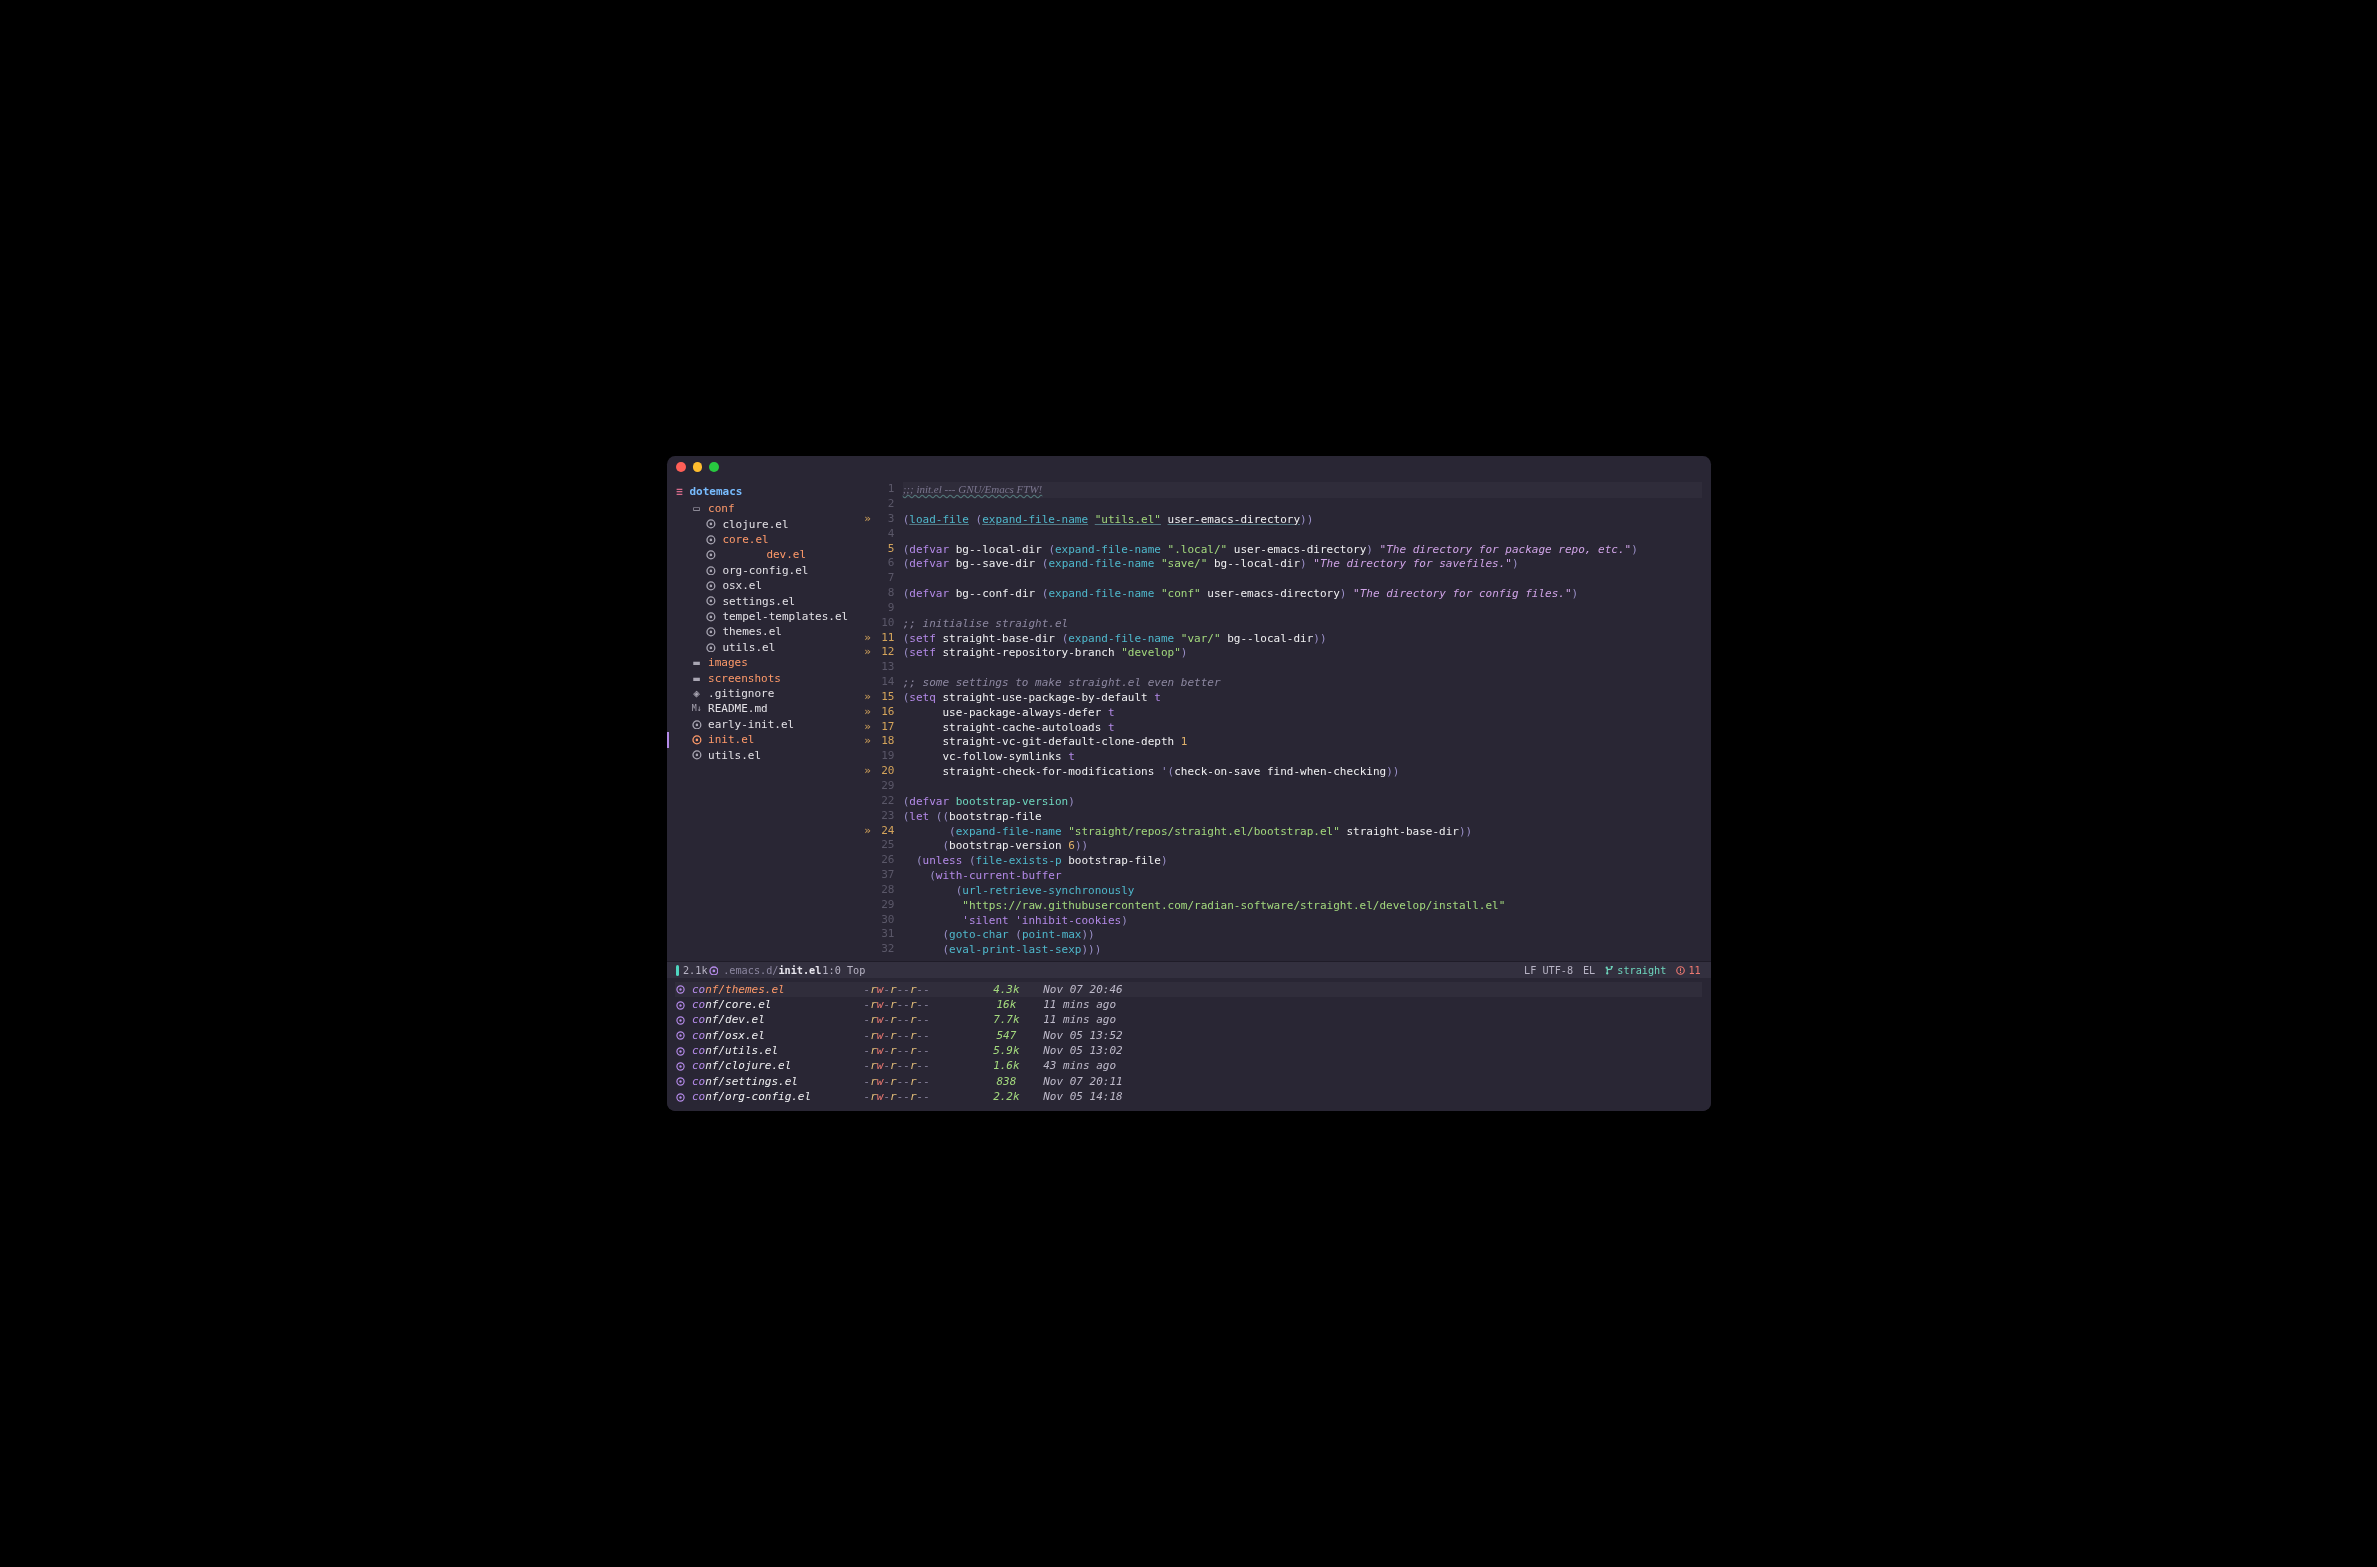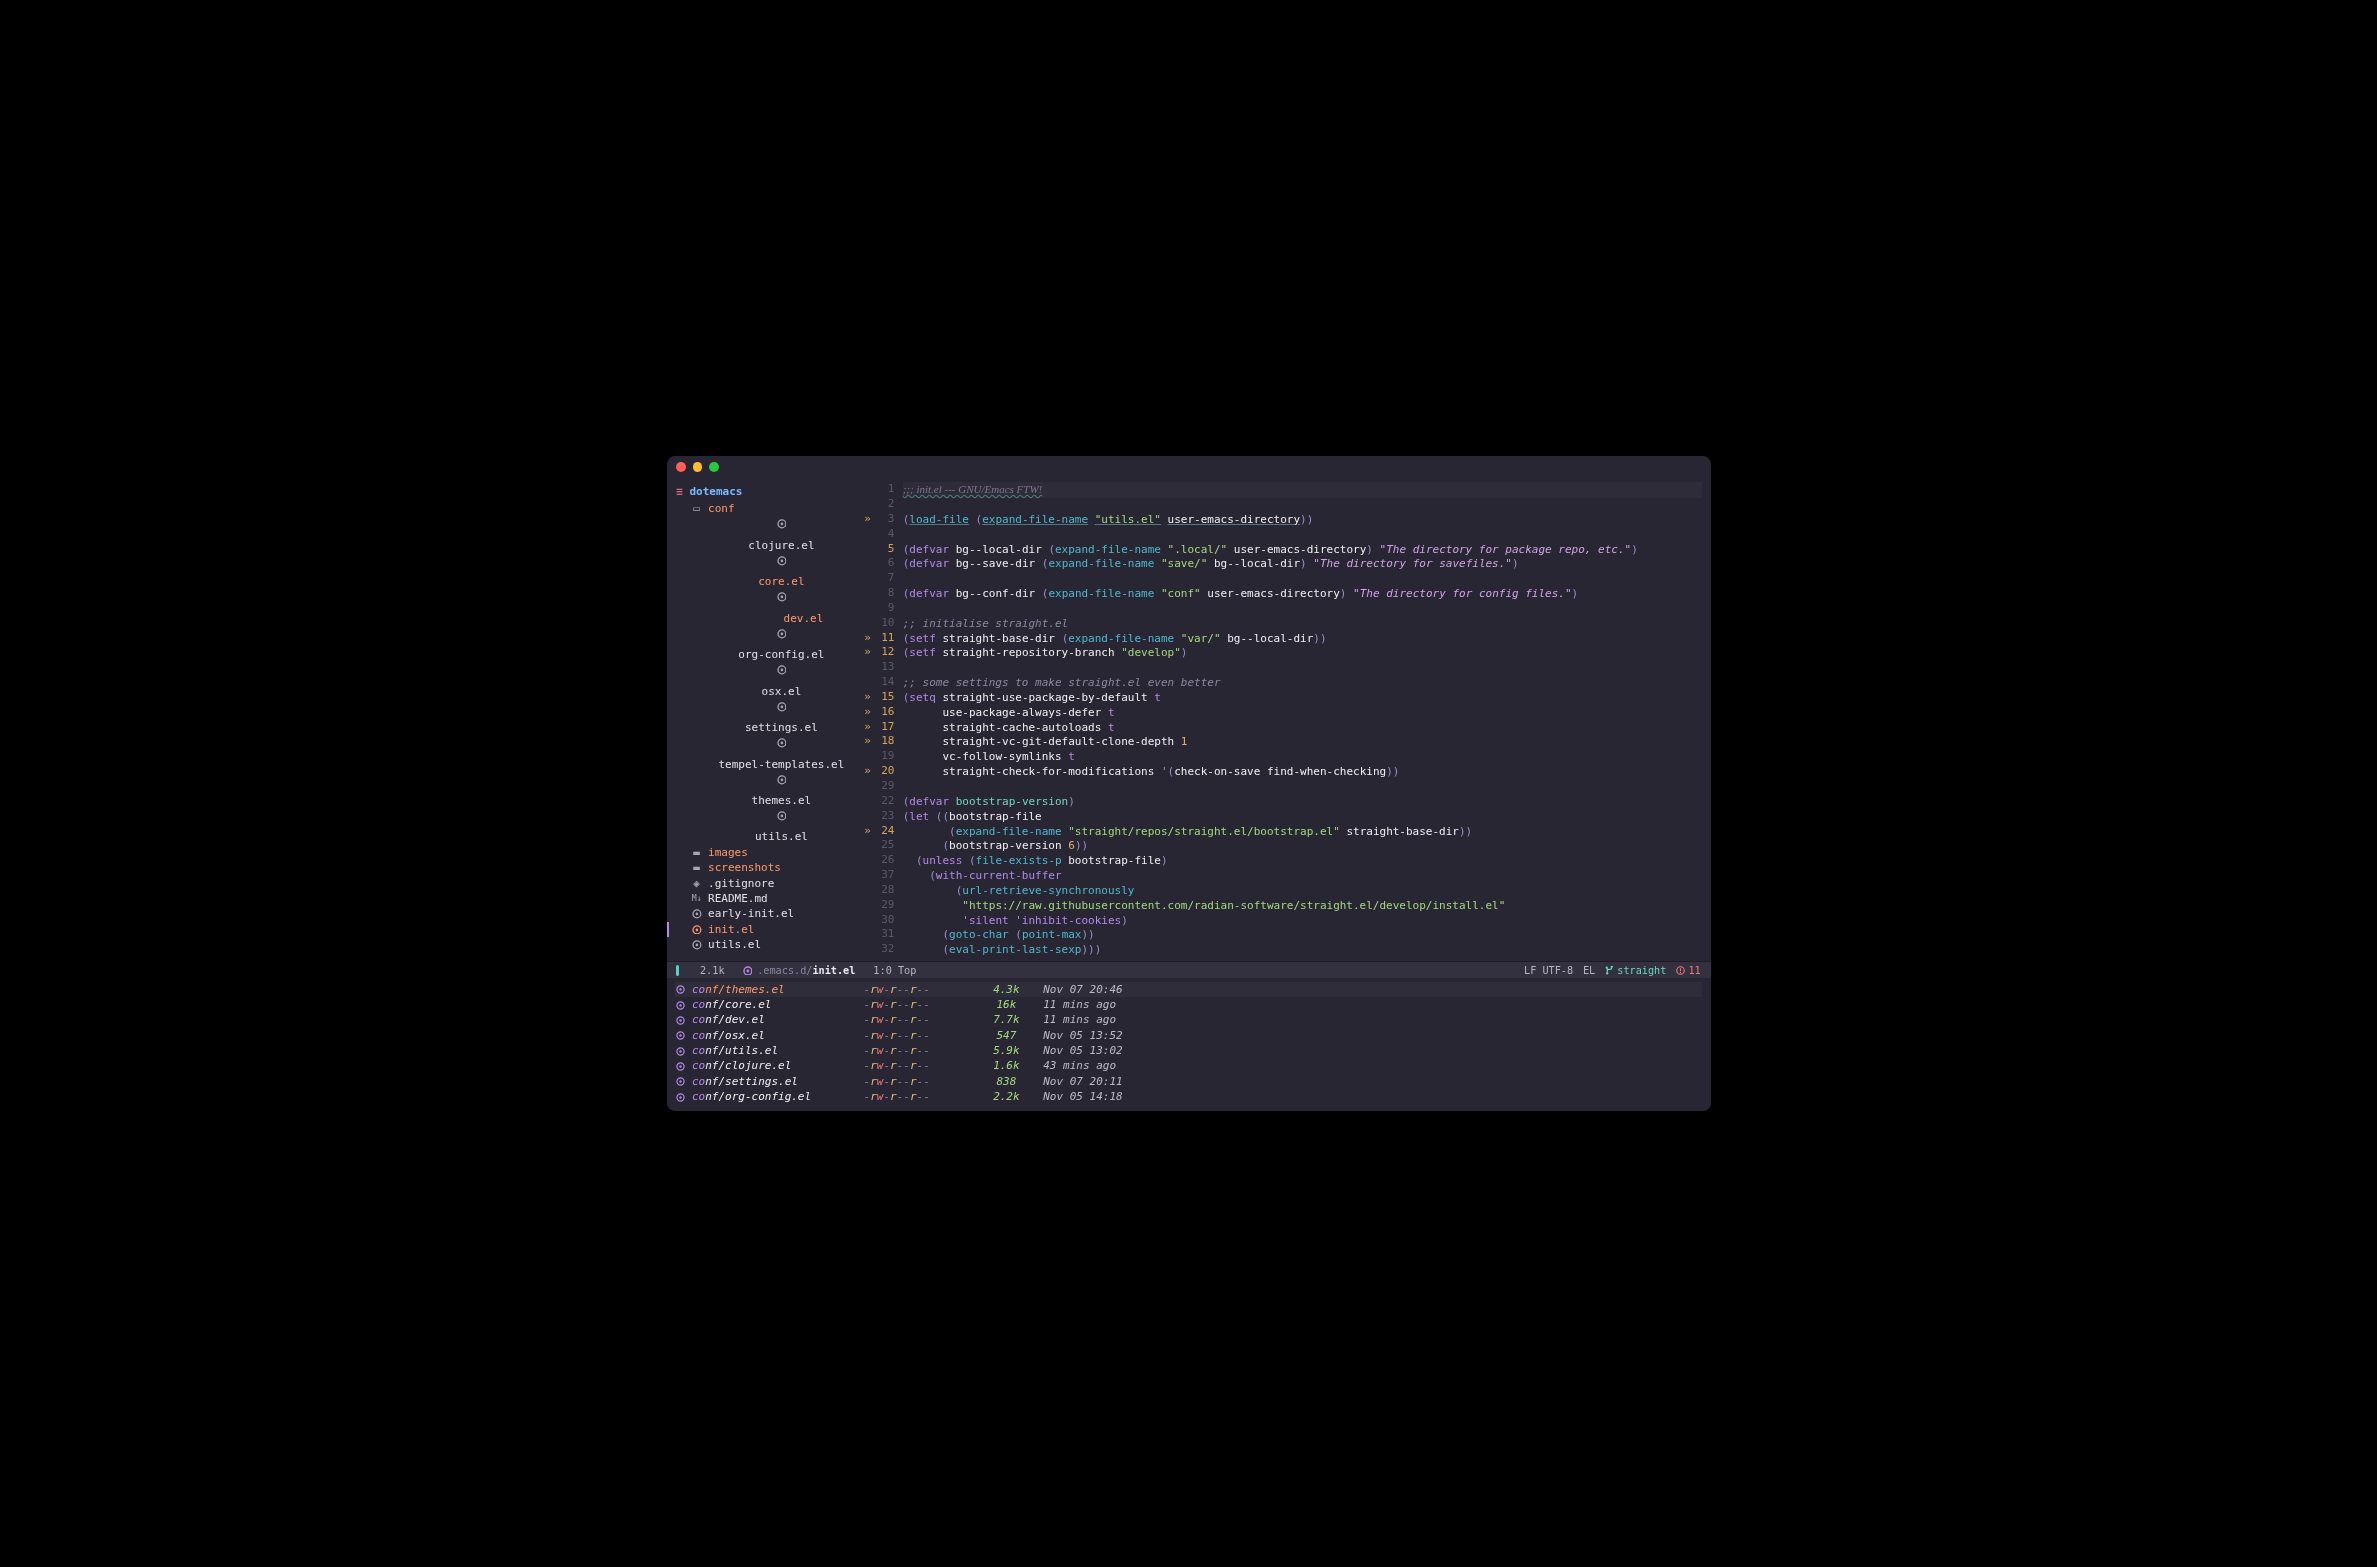--- a/index.html
+++ b/index.html
@@ -49,21 +49,21 @@
     color: #78bcff; font-weight: 600; padding: 1.6px 0;
   }
   .tree-item {
     display: flex; align-items: center; gap: 5.7px;
     padding: 0 0 0 0;
     line-height: 1.4;
     white-space: nowrap;
   }
   .tree-item .icon { width: 11.4px; text-align: center; color:#a9a6b3; }
   .ind1 { padding-left: 14.7px; }
-  .ind2 { padding-left: 29px; flex-direction: column; }
+  .ind2 { padding-left: 29px; }
   .folder { color:#ff9a6a; }
   .file-default { color:#e3e1e6; }
   .file-dev { color:#ff9a6a;margin-left:44px; }
   .file-core { color:#ff9a6a; }
   .file-active { color:#ff9a6a; }
   .sidebar .active-row { position: relative; }
   .sidebar .active-row::before {
     content:""; position:absolute; left:-9.8px; top:0; bottom:0; width:2.4px; background:#b48ae8;
   }
   .editor {
@@ -102,21 +102,21 @@
   .par { color:#9a8fc7; }
   .num { color:#e0b16a; }
   .t   { color:#b48ae8; }
   .ul  { text-decoration: underline; text-decoration-color: rgba(127,200,210,0.5); }
   .wavy { text-decoration: underline wavy rgba(120,200,190,0.5); font-family: Liberation Serif, serif; }
   .modeline {
     display:flex; align-items:center; justify-content:space-between;
     background:#33303f; padding:2.4px 9.8px; font-size:10.2px; color:#b7b3c4;
     border-top: 0.8px solid #1f1c28;
   }
-  .modeline .left { display:flex; align-items:flex-start; gap:18px; }
+  .modeline .left { display:flex; align-items:flex-start; gap:1px; }
   .modeline .right { display:flex; align-items:center; gap:9.8px; }
   .ml-badge { display:flex; align-items:center; gap:4.9px; }
   .ml-accent { width:2.4px; align-self:stretch; background:#4fd6c0; margin-right:3.3px; border-radius:1.6px; }
   .ml-path .dim { color:#8c87a0; }
   .ml-path .bright { color:#e8e6ee; font-weight:600; }
   .ml-icon { color:#b48ae8; }
   .ml-warn { color:#ef7a72; display:flex; align-items:center; gap:3.3px; }
   .ml-branch { color:#6fd6be; display:flex; align-items:center; gap:3.3px; }
   .minibuffer {
     padding: 3.3px 8.2px 6.5px 8.2px;

